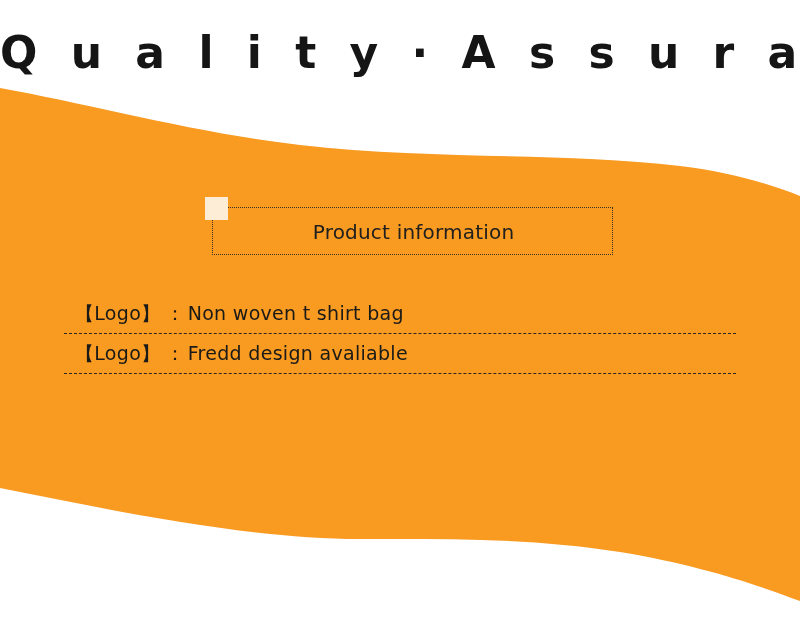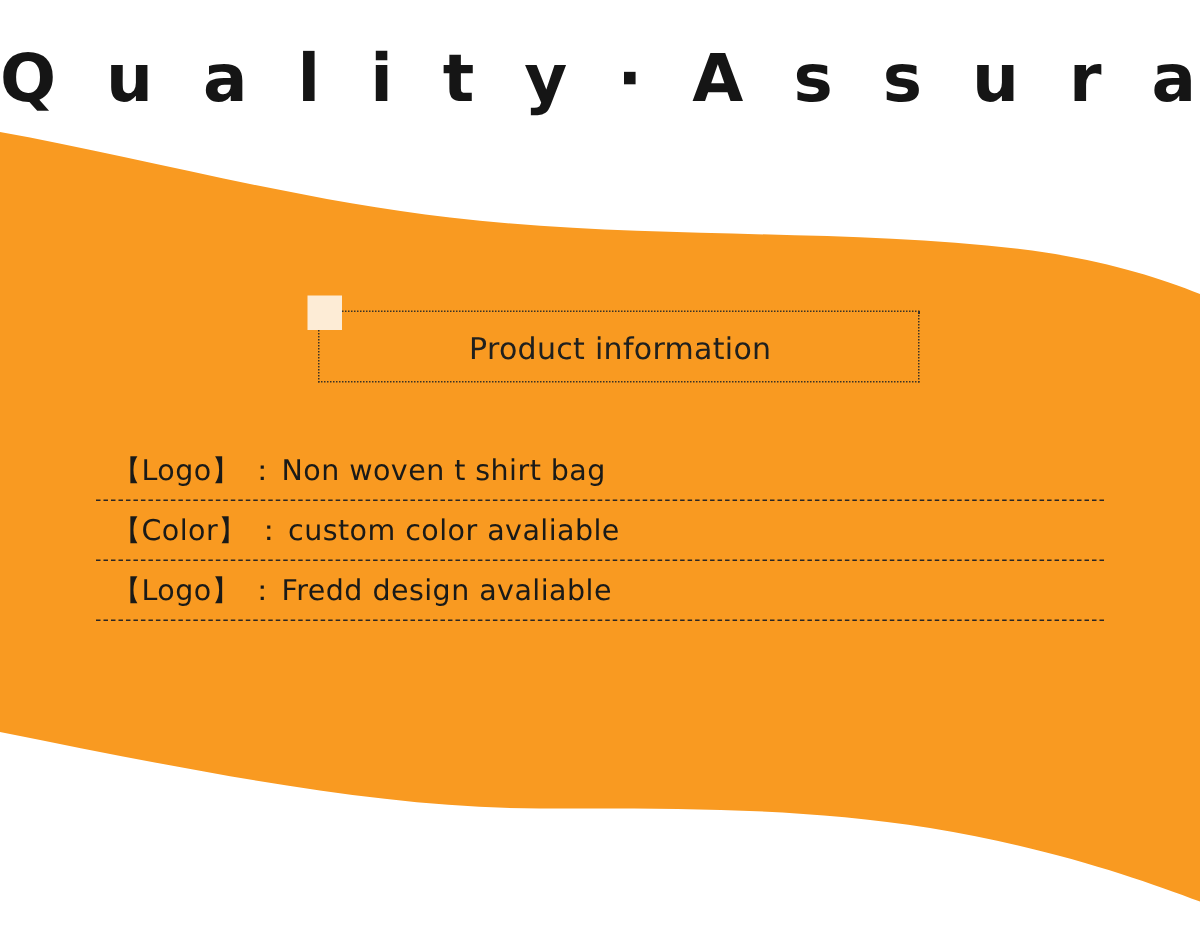--- a/index.html
+++ b/index.html
@@ -129,23 +129,20 @@
     <div id="product-info-label">Product information</div>
   </div>
 
   <div id="spec-list">
 
     <div class="spec-row">
       <span class="spec-text"><span class="spec-key">【Logo】</span><span class="spec-sep">：</span><span class="spec-value">Non woven t shirt bag</span></span>
     </div>
 
 
-    <div class="spec-row">
-      <span class="spec-text"><span class="spec-key">【Color】</span><span class="spec-sep">：</span><span class="spec-value">custom color avaliable</span></span>
-    </div>
 
     <div class="spec-row">
       <span class="spec-text"><span class="spec-key">【Logo】</span><span class="spec-sep">：</span><span class="spec-value">Fredd design avaliable</span></span>
     </div>
 
 
   </div>
 
 </div>
 

